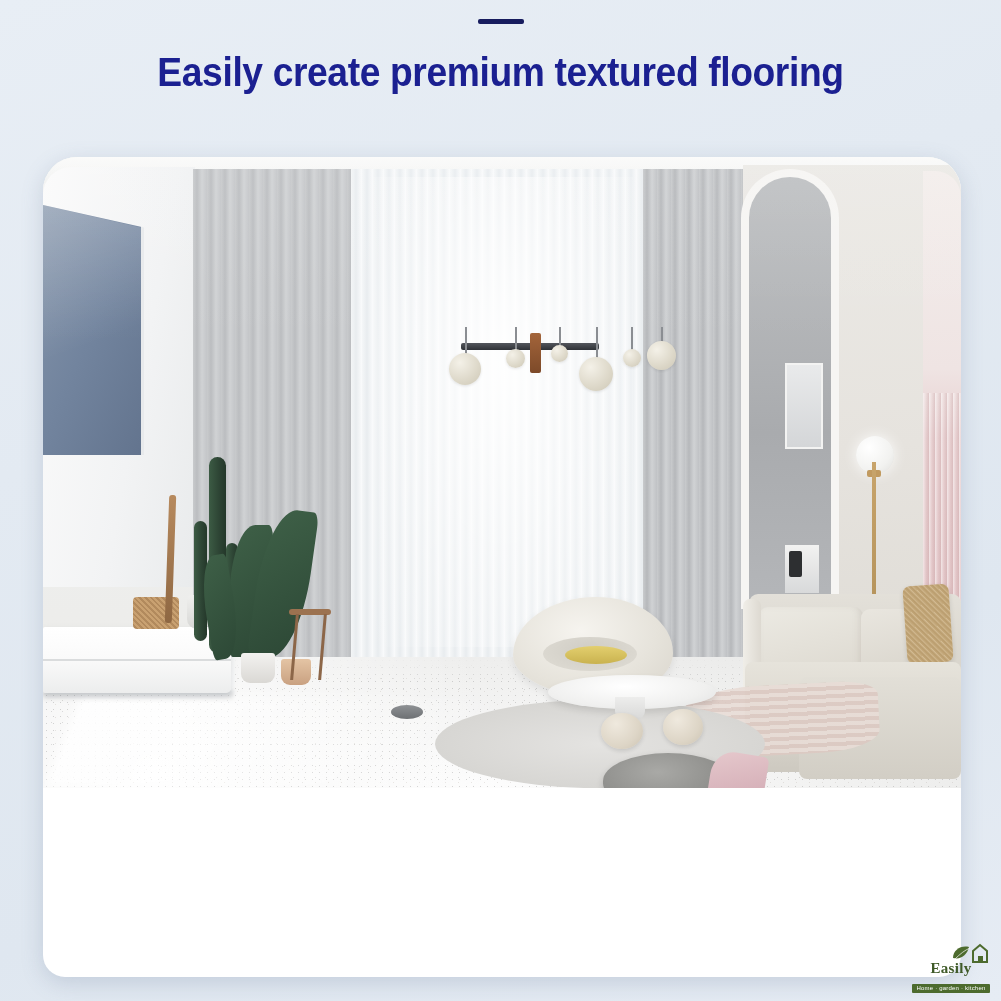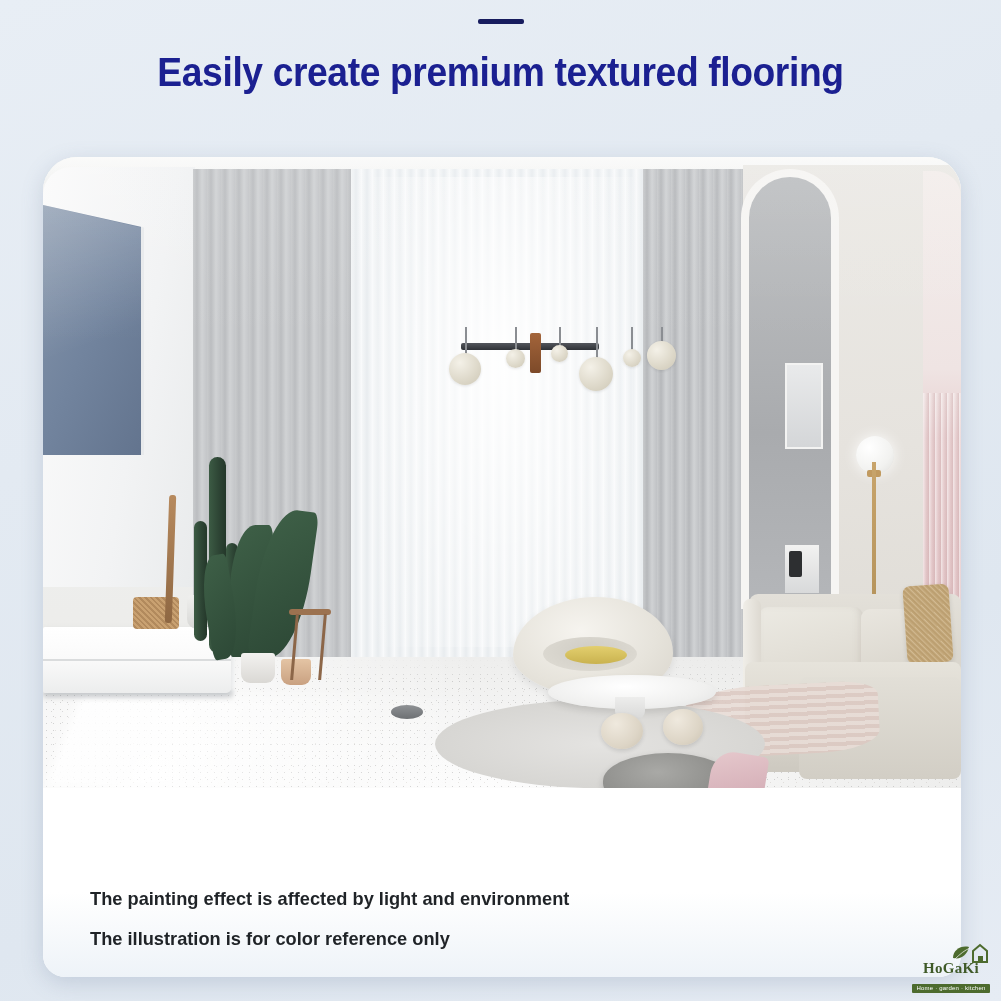--- a/index.html
+++ b/index.html
@@ -346,30 +346,25 @@
     <div class="table-leg"></div>
     <div class="pouf" style="left:558px;top:556px;width:42px;height:36px;"></div>
     <div class="pouf" style="left:620px;top:552px;width:40px;height:36px;"></div>
     <div class="ottoman"></div>
     <div class="throw"></div>
     <div class="dark-obj"></div>
 
     <div class="photo-veil"></div>
   </div>
 
-  <div class="caption">
-    <div class="cap-line cap-1">The painting effect is affected by light and environment</div>
-    <div class="cap-line cap-2">The illustration is for color reference only</div>
-
-  </div>
 
 </div>
 
 <div class="watermark">
   <svg class="wm-mark" viewBox="0 0 40 24">
     <path d="M2 16 C2 8, 10 3, 18 5 C16 13, 10 18, 2 16 Z" fill="#4d6b2e"></path>
     <path d="M4 17 C9 12, 14 8, 19 6" stroke="#ffffff" stroke-width="1" fill="none" opacity=".7"></path>
     <path d="M22 9 L29 3 L36 9 L36 20 L22 20 Z" fill="none" stroke="#4d6b2e" stroke-width="2"></path>
     <path d="M27 20 L27 14 L32 14 L32 20" fill="#4d6b2e"></path>
   </svg>
-  <div class="wm-brand">HoGaKi</div>
+  <div class="wm-brand">Easily</div>
   <div class="wm-tag">Home · garden · kitchen</div>
 </div>
 
 </body></html>

